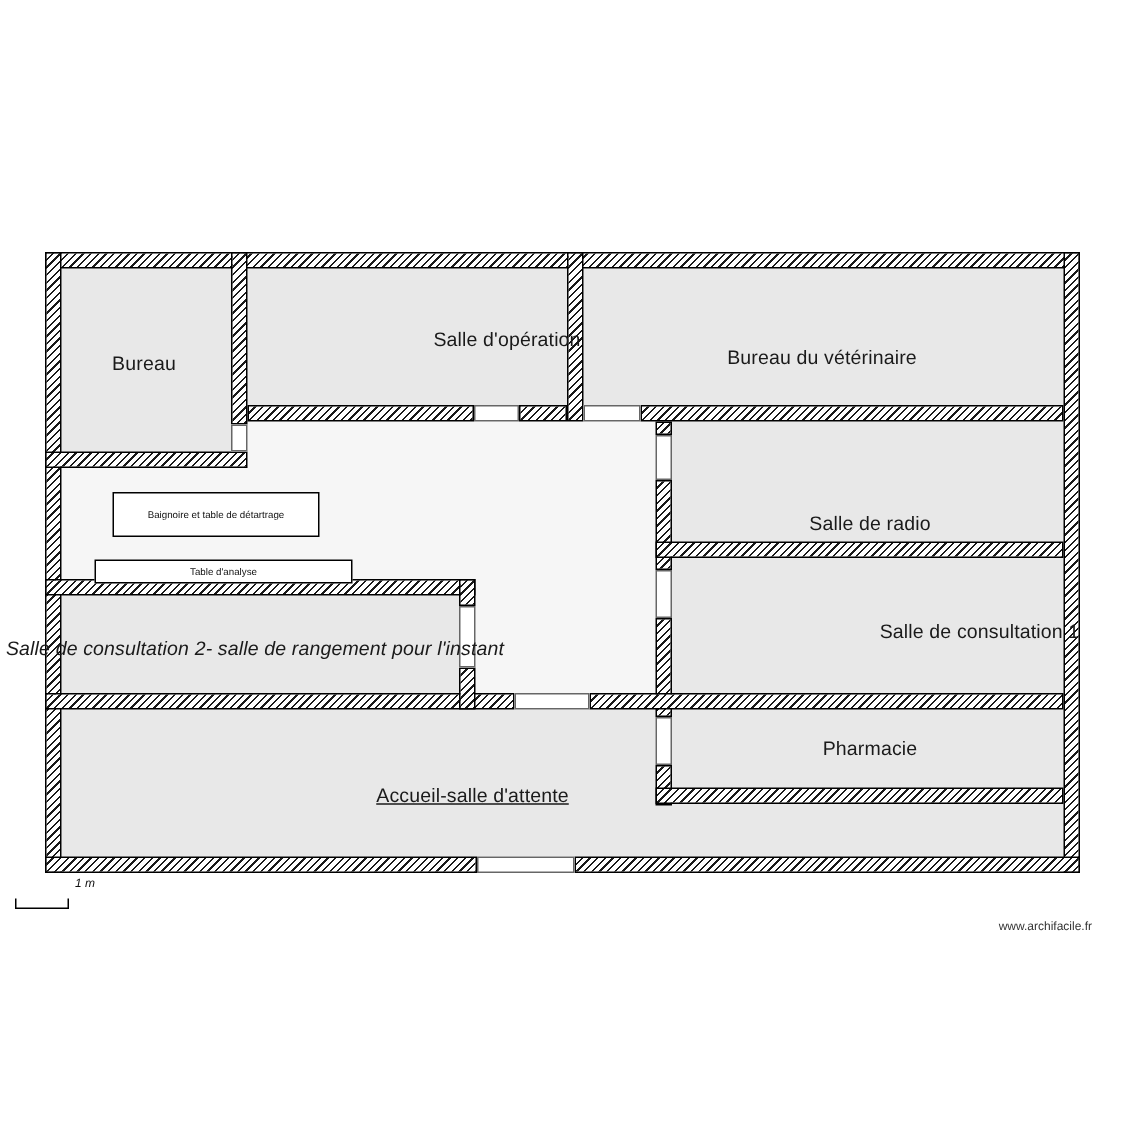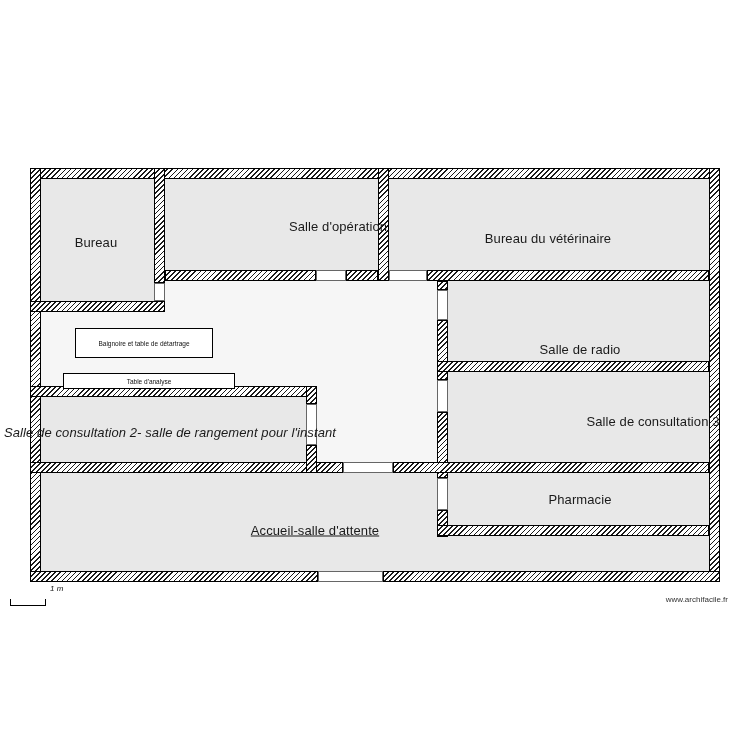--- a/index.html
+++ b/index.html
@@ -22,21 +22,21 @@
   .furniture {
     position:absolute; background:#ffffff; border:1px solid #000; box-sizing:border-box;
     display:flex; align-items:center; justify-content:center;
     font-size:6.5px; color:#111; white-space:nowrap;
   }
   .scale-bar {
     position:absolute; left:10px; top:599px; width:34px; height:6px;
     border-left:1px solid #000; border-right:1px solid #000; border-bottom:1px solid #000;
   }
   .scale-label { position:absolute; left:50px; top:584px; font-size:8px; color:#111;font-style:italic; }
-  .watermark { position:absolute; right:22px; top:595px; font-size:8px; color:#333; }
+  .watermark { position:absolute; right:22px; top:613px; font-size:8px; color:#333; }
 </style>
 </head>
 <body>
 
 <div class="screen">
 
   <div class="floor" style="left: 41px; top: 179px; width: 668px; height: 392px; background: rgb(246, 246, 246);"></div>
 
   <div class="room" style="left: 41px; top: 473px; width: 668px; height: 98px; background: rgb(232, 232, 232);"></div>
   <div class="room" style="left: 41px; top: 179px; width: 113px; height: 122px; background: rgb(232, 232, 232);"></div>
@@ -85,21 +85,21 @@
     <span>Baignoire et table de détartrage</span>
   </div>
   <div class="furniture" style="left:63px; top:373px; width:172px; height:16px;">
     <span>Table d'analyse</span>
   </div>
 
   <span class="room-label" style="left:96px; top:242px;">Bureau</span>
   <span class="room-label" style="left:338px; top:226px;">Salle d'opération</span>
   <span class="room-label" style="left:548px; top:238px;">Bureau du vétérinaire</span>
   <span class="room-label" style="left:580px; top:305px;margin-top:44px;">Salle de radio</span>
-  <span class="room-label" style="left:653px; top:421px;">Salle de consultation 3</span>
+  <span class="room-label" style="left:653px; top:421px;">Salle de consultation 1</span>
   <span class="room-label" style="left:580px; top:499px;">Pharmacie</span>
   <span class="room-label" style="left:170px; top:432px;font-style:italic;">Salle de consultation 2- salle de rangement pour l'instant</span>
   <span class="room-label" style="left:315px; top:530px;text-decoration:underline;">Accueil-salle d'attente</span>
 
   <div class="scale-bar"></div>
   <span class="scale-label">1 m</span>
   <span class="watermark">www.archifacile.fr</span>
 
 </div>
 

